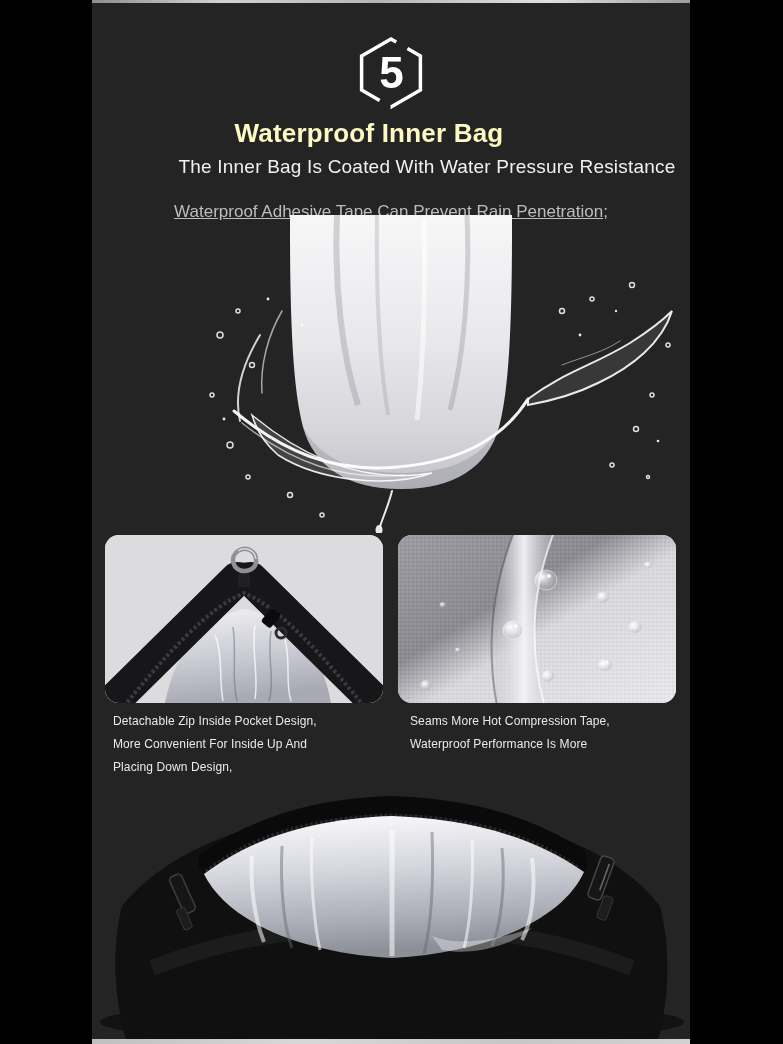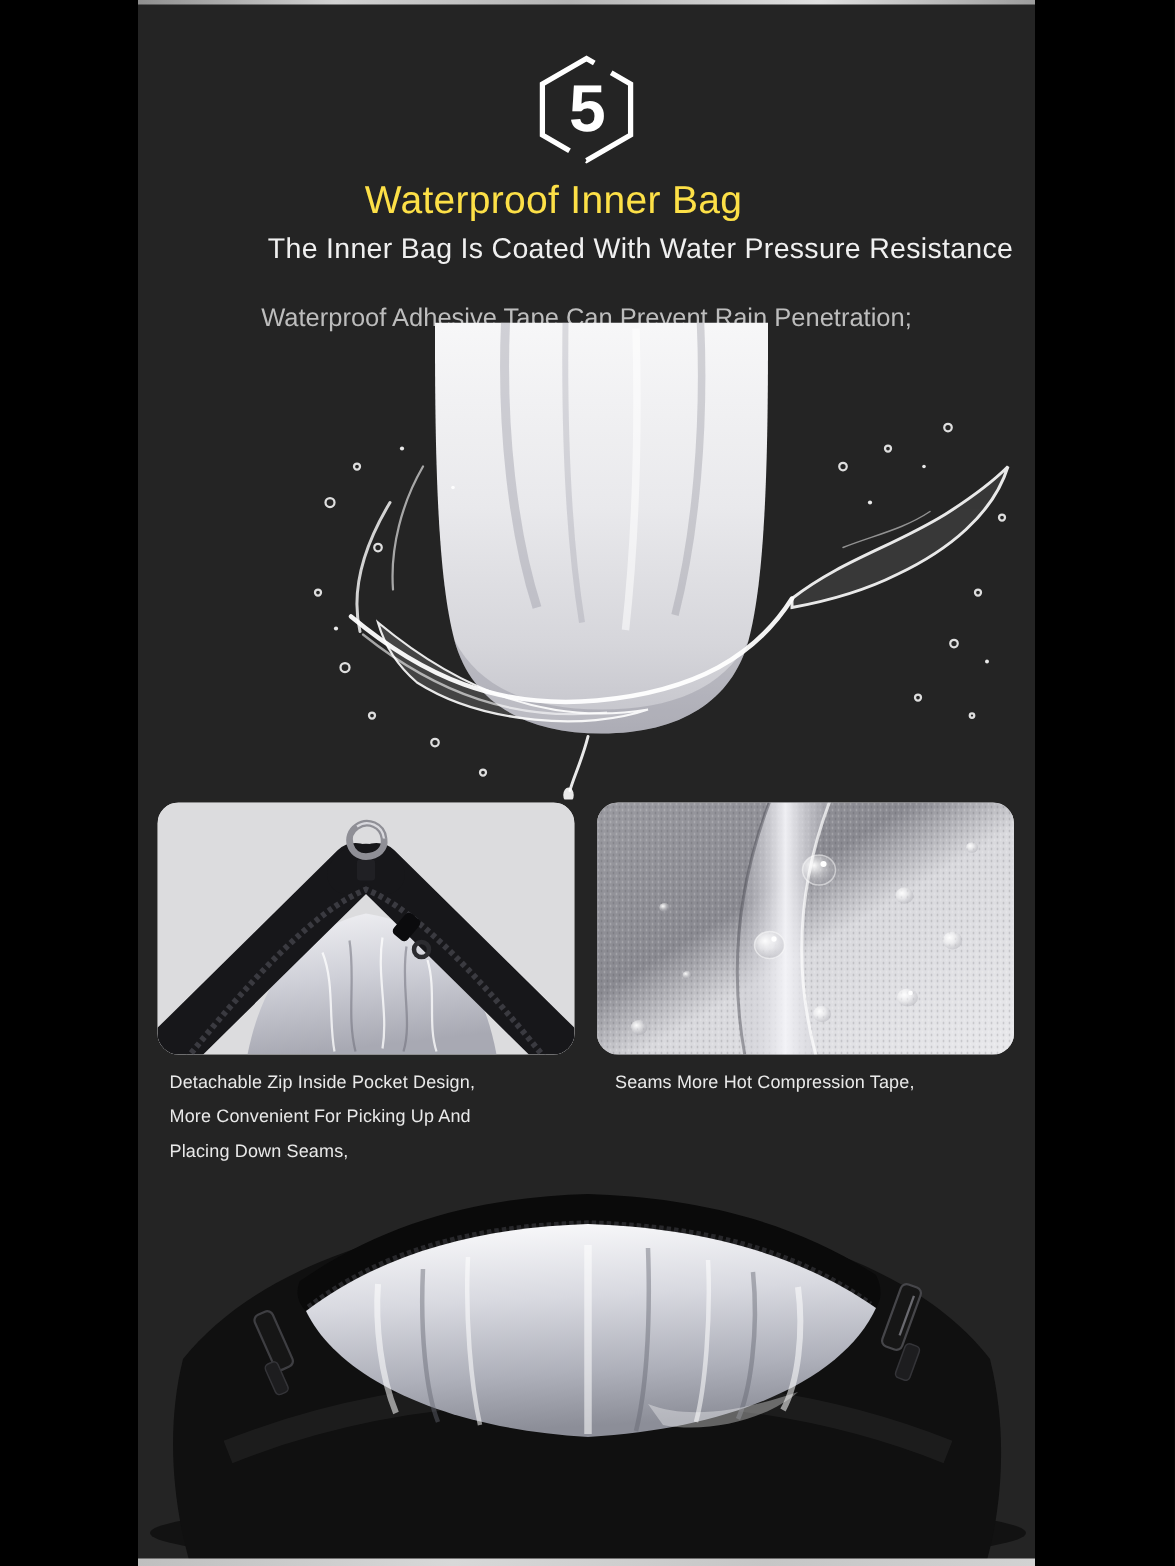--- a/index.html
+++ b/index.html
@@ -9,27 +9,27 @@
   .strip{position:absolute;left:0;width:598px;}
   .strip.top{top:0;height:3px;background:linear-gradient(90deg,#8f8f8f,#d2d2d2 22%,#b5b5b5 48%,#e0e0e0 76%,#9d9d9d);}
   .strip.bottom{top:1039px;height:5px;background:linear-gradient(90deg,#bfbfbf,#d8d8d8 35%,#c6c6c6 70%,#d2d2d2);}
 
   .badge{position:absolute;left:264px;top:34px;width:70px;height:78px;}
   .badge svg{position:absolute;left:0;top:0;}
   .badge-num{position:absolute;left:0;top:14px;width:70px;text-align:center;
              font-size:44px;font-weight:bold;color:#ffffff;letter-spacing:-1px;}
 
   .title{position:absolute;left:0;top:118px;width:554px;text-align:center;
-         font-size:26px;font-weight:normal;color:#fde047;letter-spacing:.2px;}
+         font-size:26px;font-weight:bold;color:#fef9c3;letter-spacing:.2px;}
   .subline{position:absolute;left:0;width:598px;text-align:center;color:#f0f0f0;
            font-size:19px;letter-spacing:.2px;}
   .subline.l1{top:156px;padding-left:36px;}
   .subline.l2{top:180px;}
   .note{position:absolute;left:0;top:202px;width:598px;text-align:center;
-        color:#bdbdbd;font-size:17px;}
+        color:#bdbdbd;font-size:17px;text-decoration:underline;}
 
   .hero{position:absolute;left:0;top:215px;width:598px;height:318px;}
 
   .card{position:absolute;top:535px;width:278px;height:168px;border-radius:14px;
         overflow:hidden;background:#dcdcde;}
   .card.left{left:13px;}
   .card.right{left:306px;}
   .card svg{display:block;}
 
   .caption{position:absolute;top:710px;color:#e9e9e9;font-size:12px;line-height:23px;
@@ -192,25 +192,26 @@
           <ellipse cx="250" cy="30" rx="4" ry="3.5" fill="url(#drop)"></ellipse>
           <circle cx="151" cy="41" r="2" fill="#ffffff"></circle>
           <circle cx="118" cy="91" r="1.8" fill="#ffffff"></circle>
           <circle cx="209" cy="127" r="1.5" fill="#ffffff"></circle>
         </g>
       </svg>
     </div>
 
     <div class="caption left">
       <div>Detachable Zip Inside Pocket Design,</div>
-      <div>More Convenient For Picking Up And</div>
-      <div>Placing Down Seams,</div>
+      <div>More Convenient For Inside Up And</div>
+      <div>Placing Down Design,</div>
     </div>
     <div class="caption right">
       <div>Seams More Hot Compression Tape,</div>
+      <div>Waterproof Performance Is More</div>
     </div>
 
     <svg class="bottomphoto" viewBox="0 0 598 262">
       <defs>
         <linearGradient id="silverg" x1="0" y1="0" x2="0.15" y2="1">
           <stop offset="0" stop-color="#fdfdfe"></stop>
           <stop offset="0.4" stop-color="#d8d9e0"></stop>
           <stop offset="0.75" stop-color="#aeb0ba"></stop>
           <stop offset="1" stop-color="#8c8e98"></stop>
         </linearGradient>

